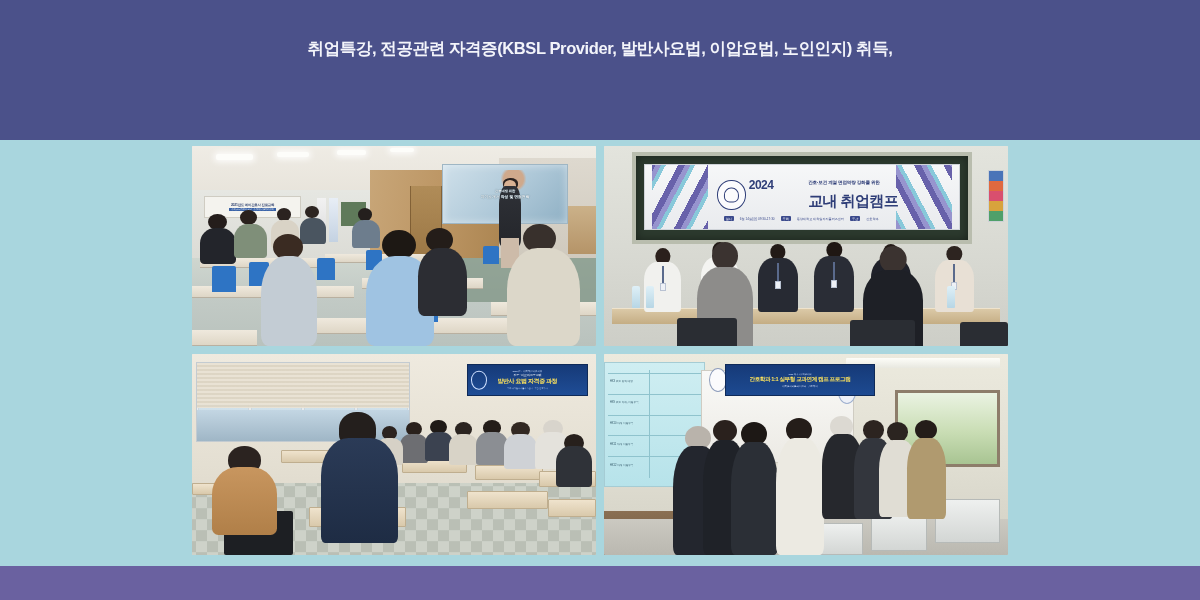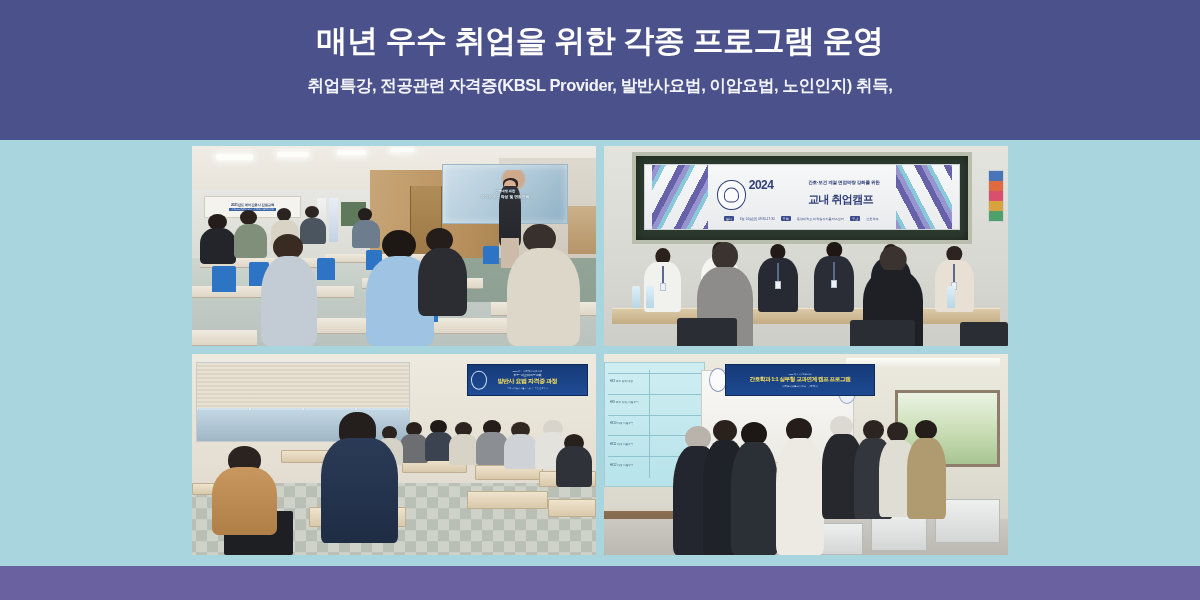--- a/index.html
+++ b/index.html
@@ -179,21 +179,21 @@
   }
   .p2 .year {
     position:absolute; left:33%; top:20%;
     font-size:12px; font-weight:bold; color:#2f3e78; letter-spacing:-.5px; z-index:3;
   }
   .p2 .b-line1 {
     position:absolute; left:52%; top:24%; font-size:4.6px; font-weight:bold;
     color:#2f3e78; letter-spacing:-.2px; z-index:3;
   }
   .p2 .b-line2 {
-    position:absolute; left:52%; top:42%; font-size:11px; font-weight:bold;
+    position:absolute; left:52%; top:42%; font-size:15px; font-weight:bold;
     color:#2f3e78; letter-spacing:-.6px; z-index:3;
   }
   .p2 .b-meta {
     position:absolute; left:25%; top:80%; width:52%;
     display:flex; gap:6px; align-items:center; z-index:3;
   }
   .p2 .meta-chip {
     font-size:3.1px; color:#fff; background:#3b4a8c;
     padding:0.5px 2px; border-radius:1px;
   }
@@ -373,21 +373,20 @@
     position:absolute; left:0; bottom:0; width:1200px; height:34px;
     background:#6a61a0;
   }
 </style>
 </head>
 <body>
 
 <div class="slide">
 
   <div class="header">
-    <div class="header-title">매년 우수 취업을 위한 각종 프로그램 운영</div>
     <div class="header-subtitle">
       <span class="sub-line">취업특강, 전공관련 자격증(KBSL Provider, 발반사요법, 이압요법, 노인인지) 취득,</span>
     </div>
   </div>
 
   <div class="gallery">
 
     <div class="photo p1">
       <div class="photo-scene">
         <div class="ceiling"></div>

